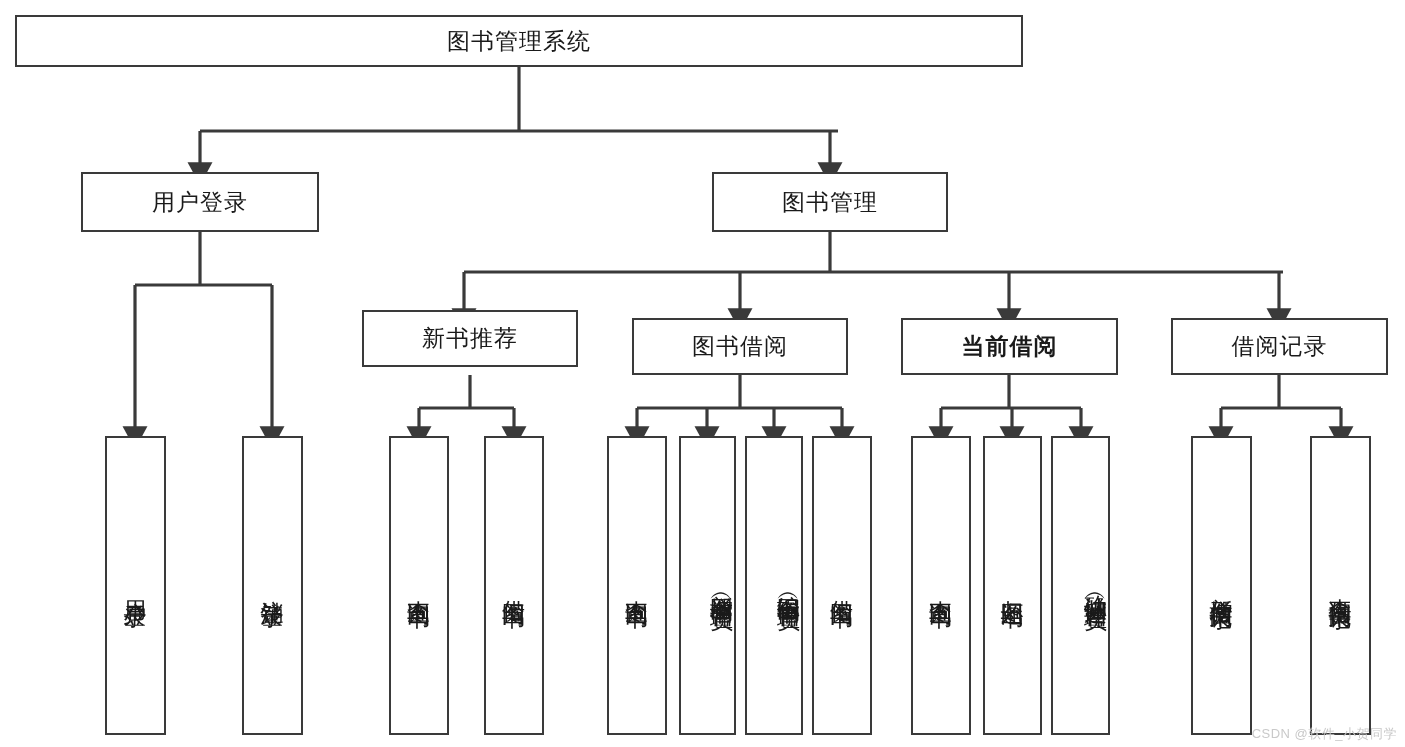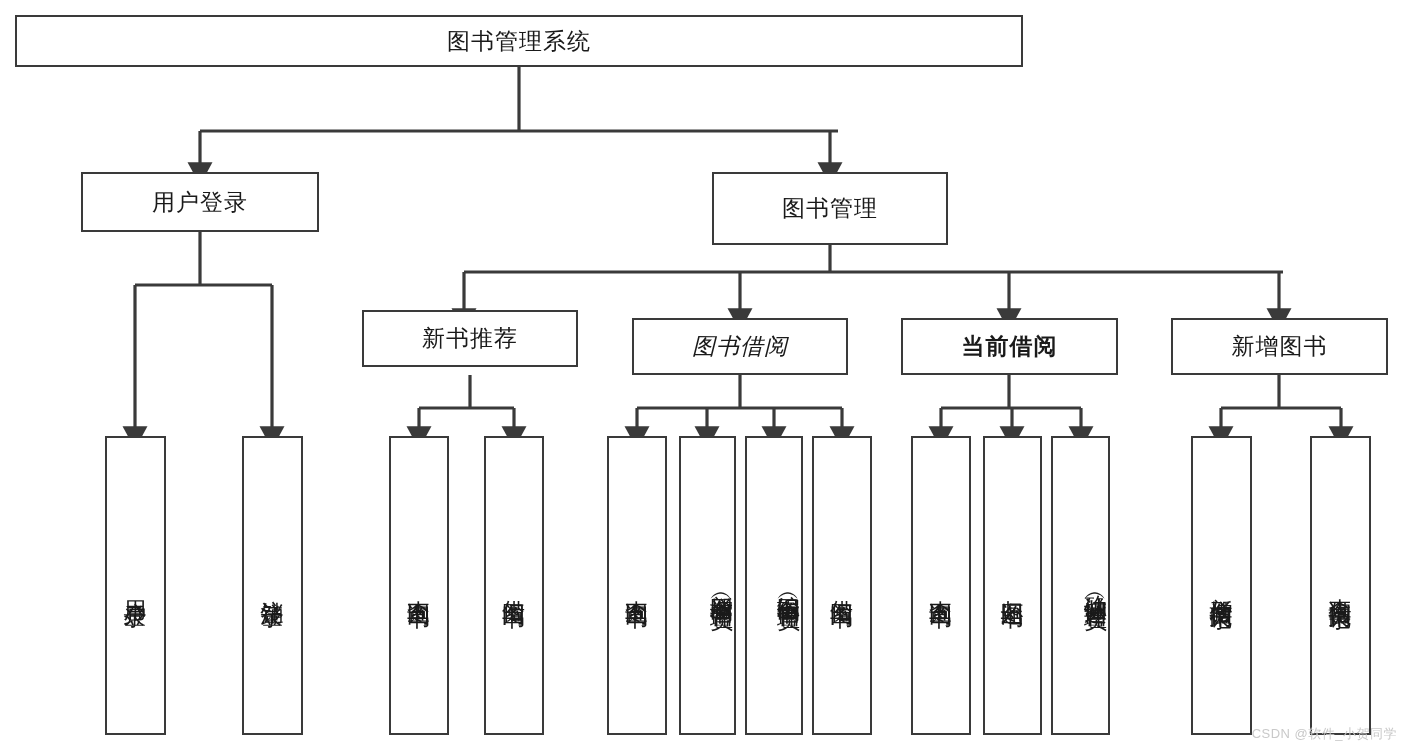--- a/index.html
+++ b/index.html
@@ -117,35 +117,35 @@
     </g>
   </svg>
 
   <div class="node horiz" id="node-root" style="left: 15px; top: 15px; width: 1008px; height: 52px;">
     <span class="node-label">图书管理系统</span>
   </div>
 
   <div class="node horiz" id="node-l1-0" style="left: 81px; top: 172px; width: 238px; height: 60px;">
     <span class="node-label">用户登录</span>
   </div>
-  <div class="node horiz" id="node-l1-1" style="left: 712px; top: 172px; width: 236px; height: 73px; text-align: right;">
+  <div class="node horiz" id="node-l1-1" style="left: 712px; top: 172px; width: 236px; height: 60px; text-align: right;">
     <span class="node-label">图书管理</span>
   </div>
 
   <div class="node horiz" id="node-l2-0" style="left: 362px; top: 310px; width: 216px; height: 57px;">
     <span class="node-label">新书推荐</span>
   </div>
-  <div class="node horiz" id="node-l2-1" style="left: 632px; top: 318px; width: 216px; height: 57px; font-style: italic;">
+  <div class="node horiz" id="node-l2-1" style="left: 632px; top: 318px; width: 216px; height: 57px;">
     <span class="node-label">图书借阅</span>
   </div>
   <div class="node horiz" id="node-l2-2" style="left: 901px; top: 318px; width: 217px; height: 57px; font-weight: bold;">
     <span class="node-label">当前借阅</span>
   </div>
   <div class="node horiz" id="node-l2-3" style="left: 1171px; top: 318px; width: 217px; height: 57px;">
-    <span class="node-label">新增图书</span>
+    <span class="node-label">借阅记录</span>
   </div>
 
   <div class="node vert" id="node-leaf-0" style="left: 105px; top: 436px; width: 61px; height: 299px;">
     <span class="node-label">用户登录</span>
   </div>
   <div class="node vert" id="node-leaf-1" style="left: 242px; top: 436px; width: 61px; height: 299px;">
     <span class="node-label">注销登录</span>
   </div>
   <div class="node vert" id="node-leaf-2" style="left: 389px; top: 436px; width: 60px; height: 299px;">
     <span class="node-label">查询图书</span>

